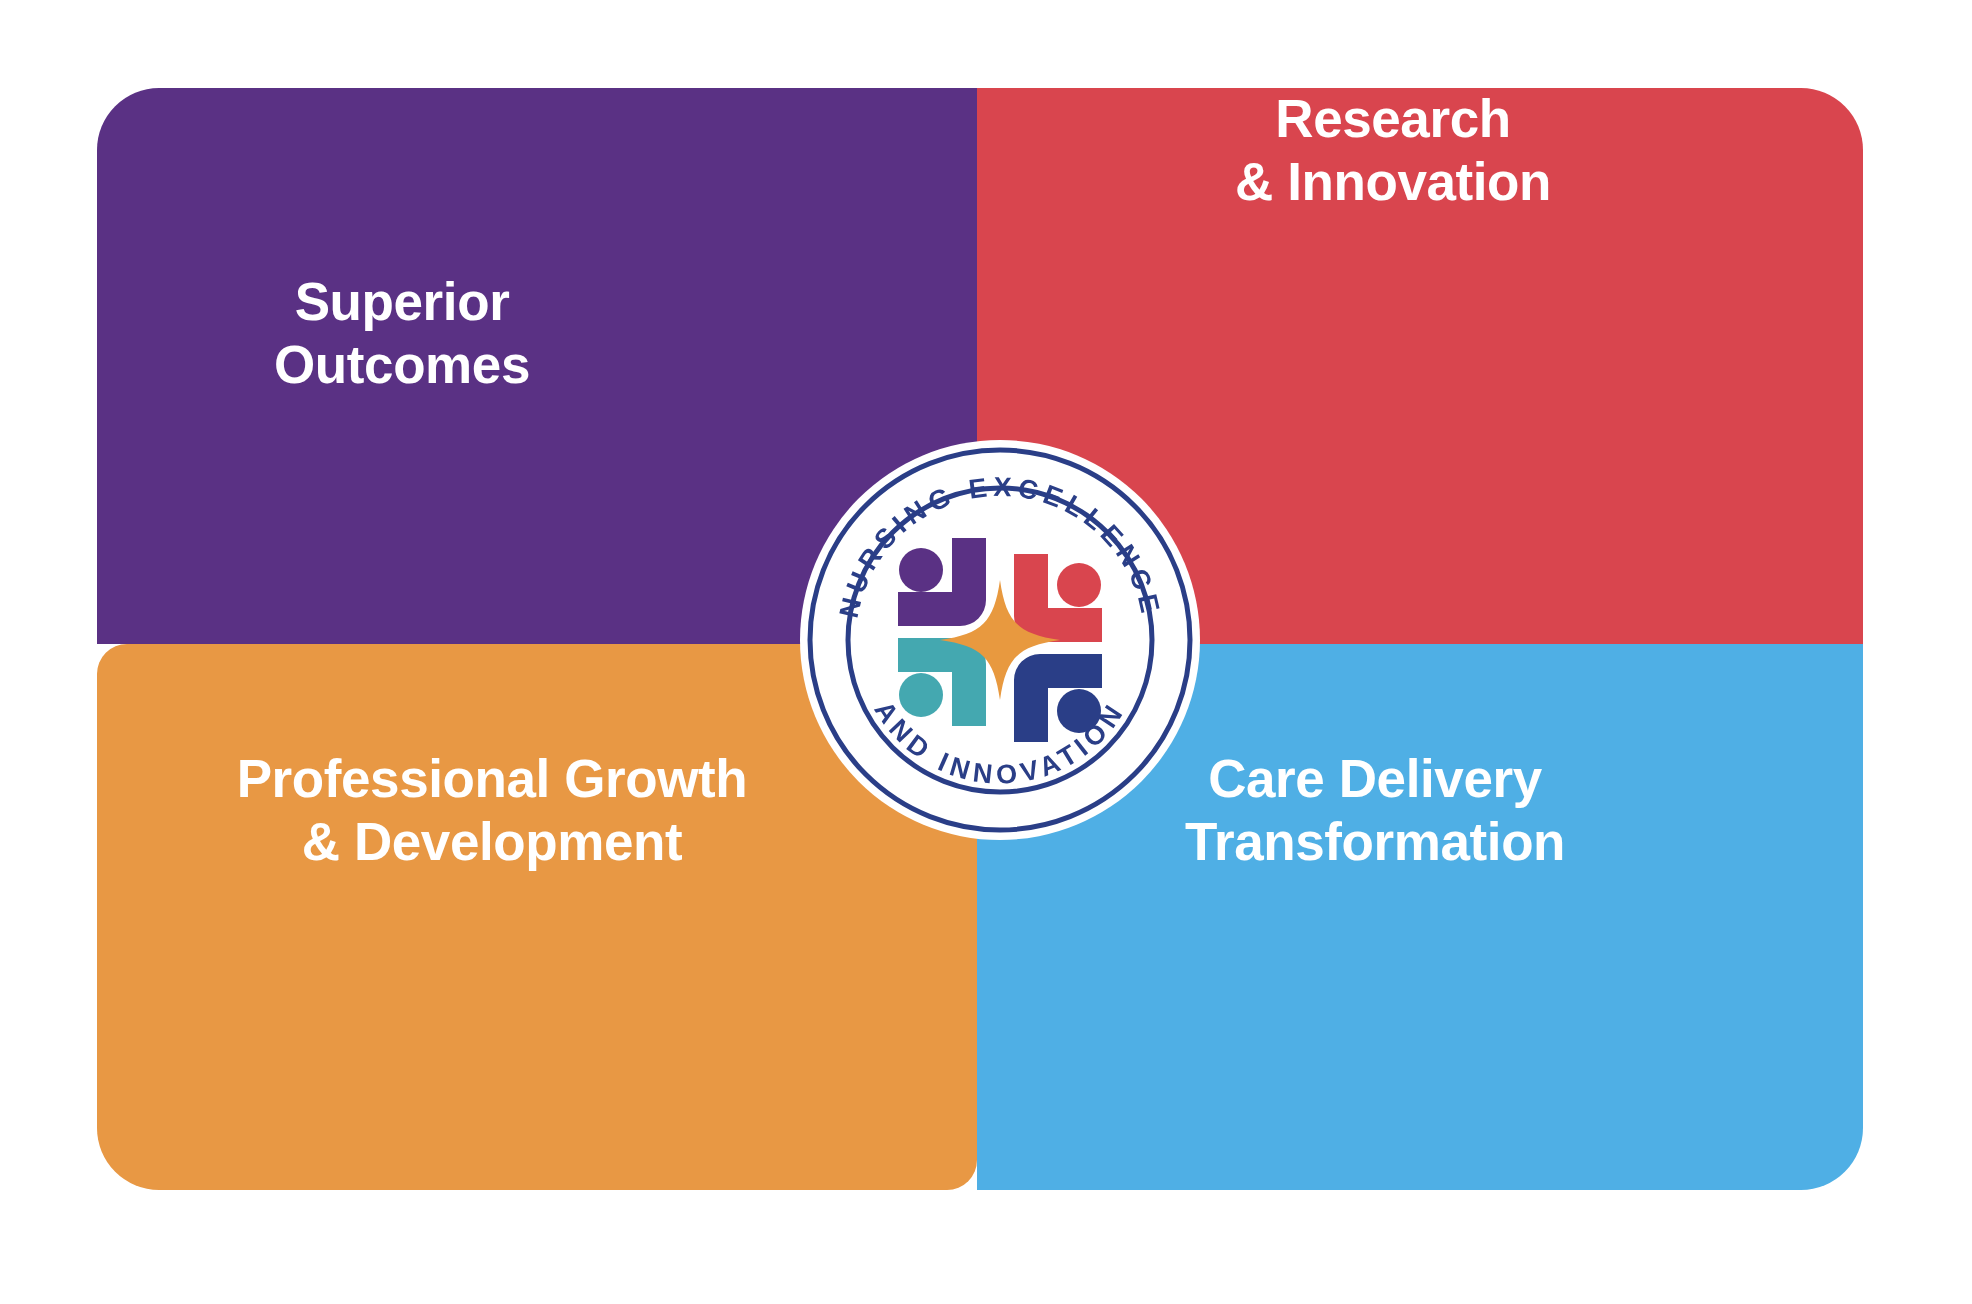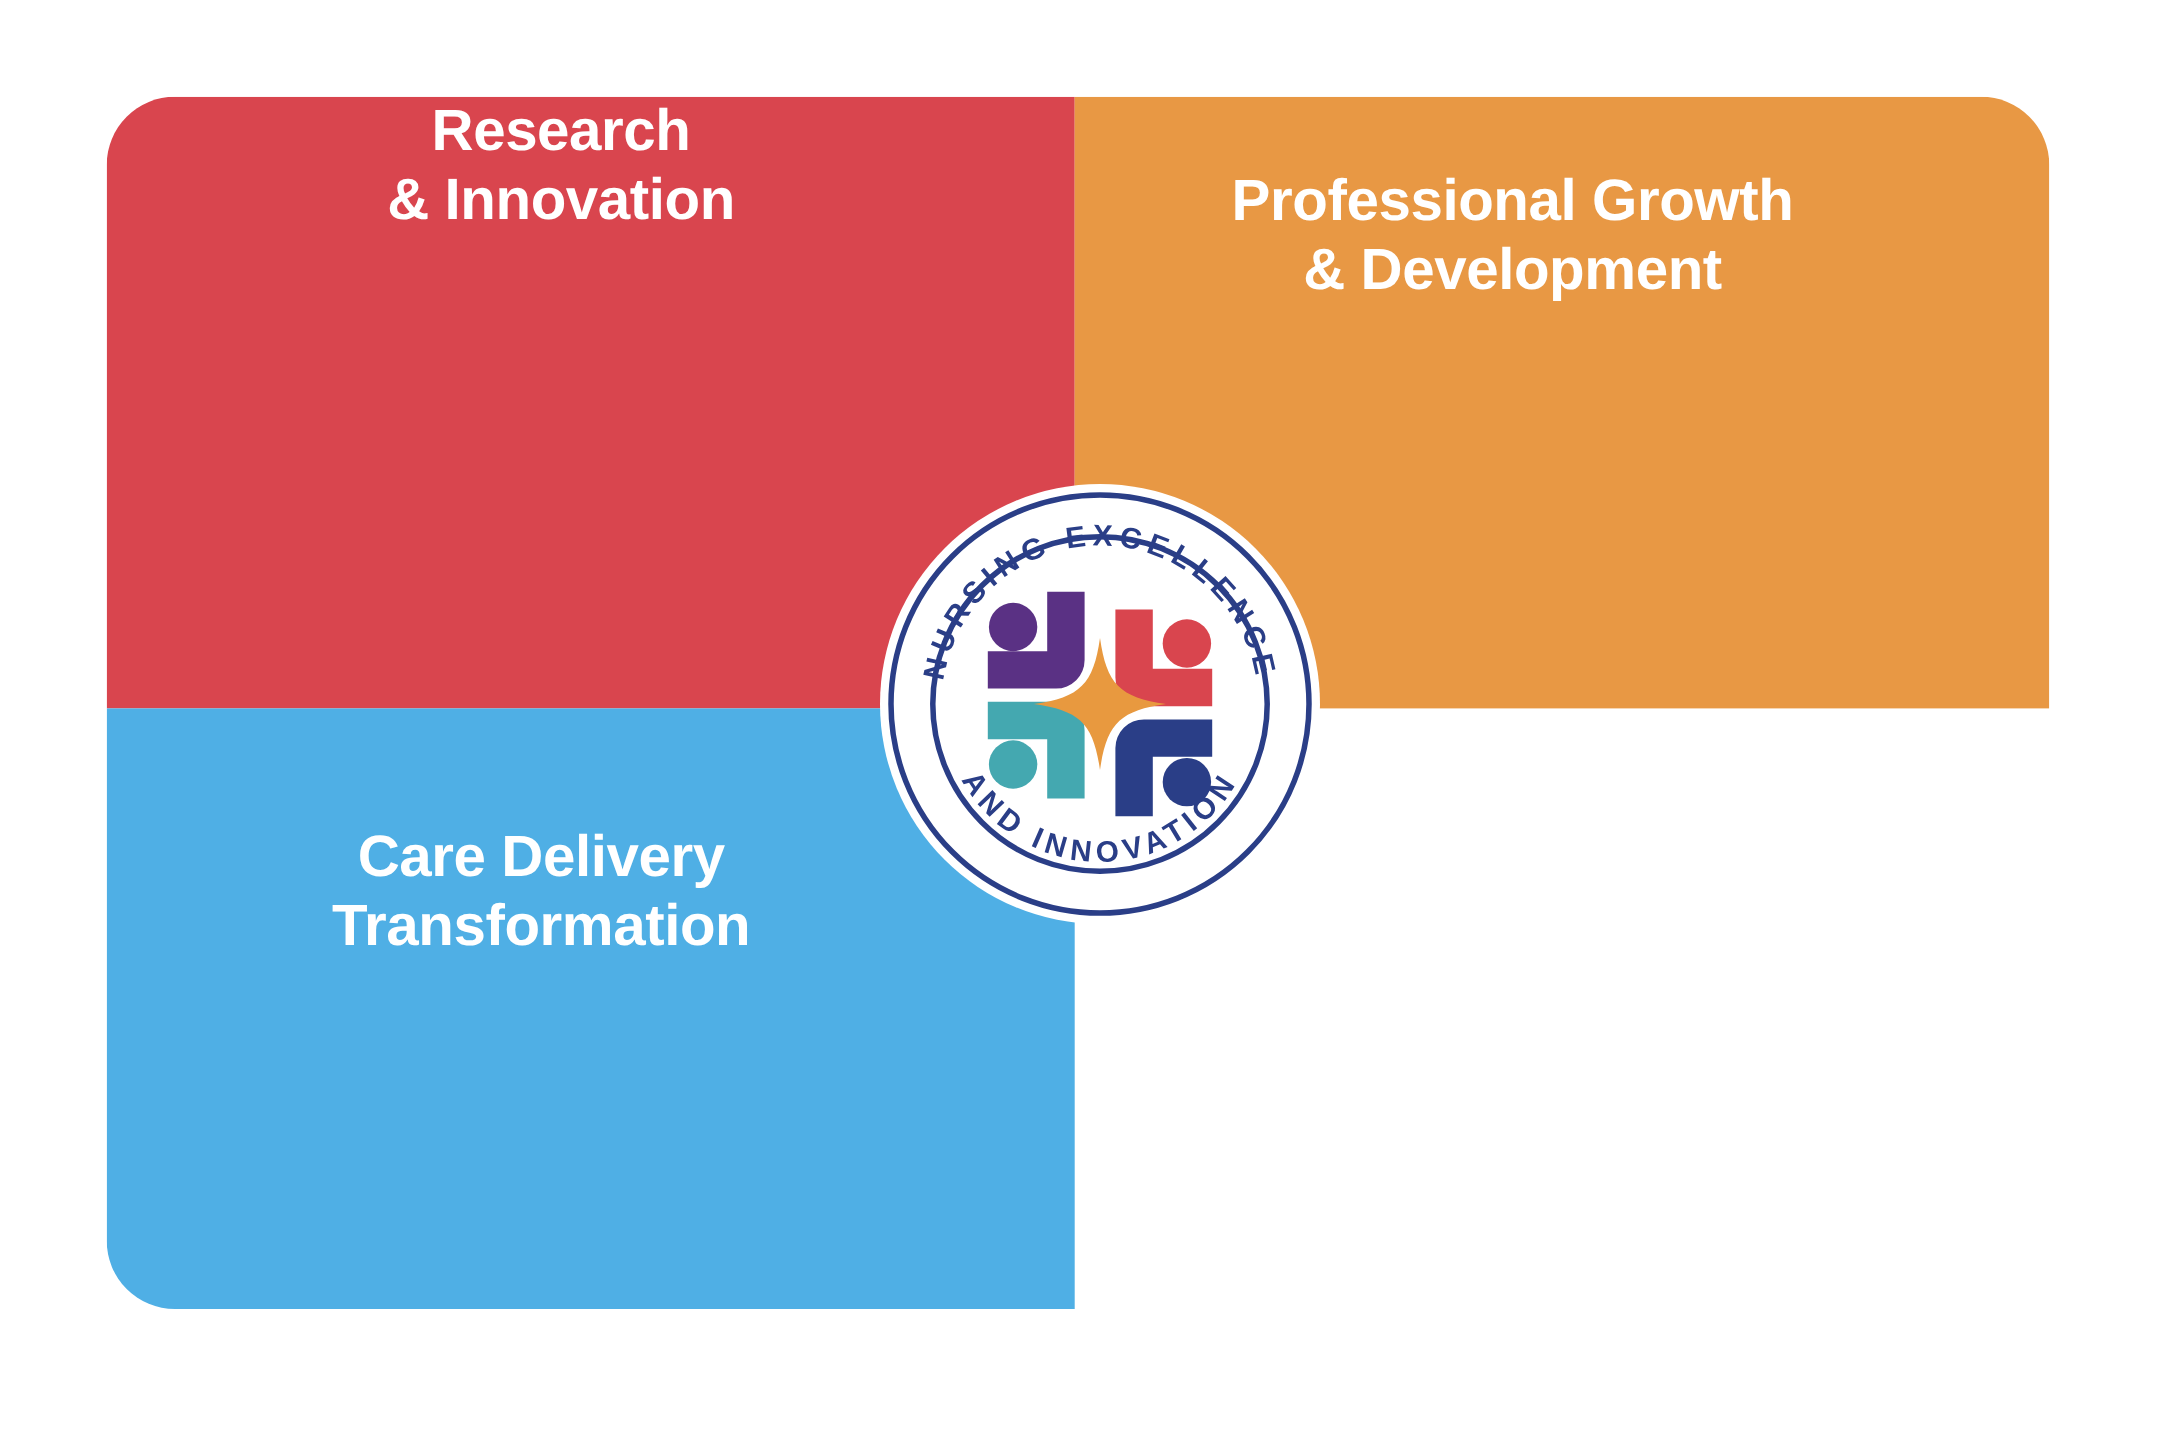--- a/index.html
+++ b/index.html
@@ -50,21 +50,21 @@
     font-size: 53px;
     line-height: 1.18;
     letter-spacing: -0.4px;
     text-align: center;
     white-space: pre-line;
   }
 
   
   #quad-tl { padding-top: 183px; padding-right: 270px; }
   #quad-tr { padding-left: 64px; padding-right: 118px; }
-  #quad-bl { padding-top: 64px; padding-right: 90px; }
+  #quad-bl { padding-top: 104px; padding-right: 90px; border-radius: 30px; }
   #quad-br { padding-top: 104px; padding-left: 120px; padding-right: 210px; }
 
   #quad-tl .quad-label { width: 560px; }
   #quad-tr .quad-label { width: 620px; }
   #quad-bl .quad-label { width: 820px; }
   #quad-br .quad-label { width: 660px; }
 
   
   #seal {
     position: absolute;
@@ -75,20 +75,24 @@
   }
   #seal svg { display: block; width: 400px; height: 400px; }
 </style>
 </head>
 <body>
 
 <div id="stage">
 
   <div id="quad-card">
 
+    <div class="quadrant" id="quad-tl" style="background: rgb(90, 49, 132);">
+      <div class="quad-label">Superior
+Outcomes</div>
+    </div>
 
     <div class="quadrant" id="quad-tr" style="background: rgb(217, 69, 78);">
       <div class="quad-label">Research
 &amp; Innovation</div>
     </div>
 
     <div class="quadrant" id="quad-bl" style="background: rgb(232, 152, 68);">
       <div class="quad-label">Professional Growth
 &amp; Development</div>
     </div>

